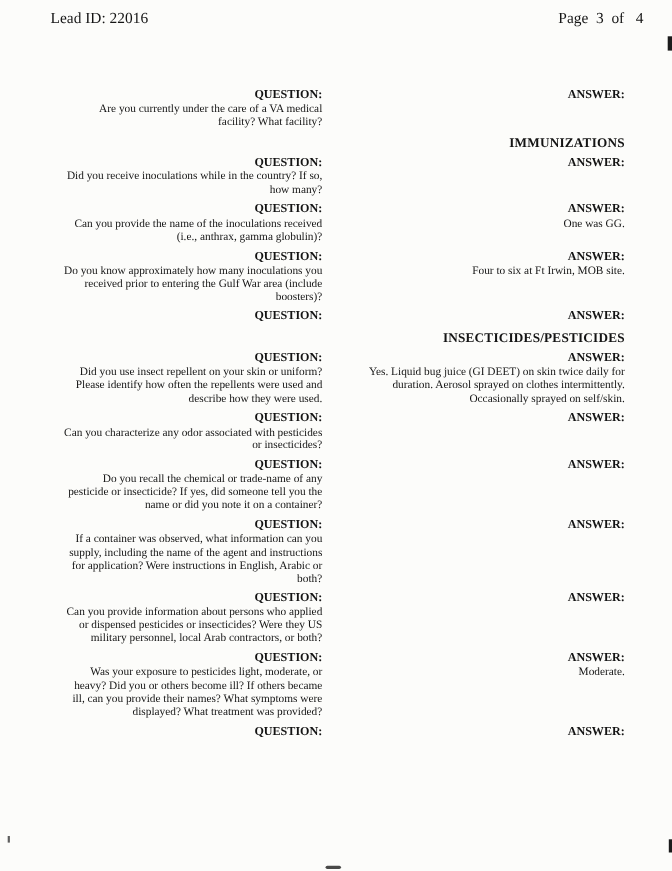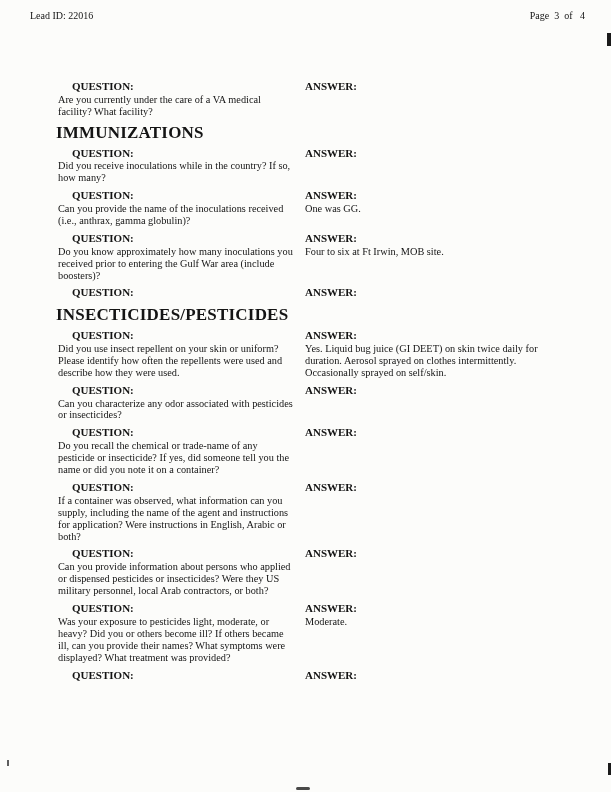--- a/index.html
+++ b/index.html
@@ -2,35 +2,35 @@
 <html><head>
 <meta charset="utf-8">
 <style>
   html,body{margin:0;padding:0;}
   body{
     width:611px;height:792px;position:relative;overflow:hidden;
     background:#fcfcfa;color:#141414;
     font-family:"Liberation Serif", serif;
   }
   .page-header{
-    position:absolute;top:10px;left:30px;right:26px;
+    position:absolute;top:10px;left:46px;right:26px;
     display:flex;justify-content:space-between;
-    font-size:10px;white-space:pre;
+    font-size:14px;white-space:pre;
   }
   .content{
-    position:absolute;top:80px;left:58px;width:510px;
+    position:absolute;top:80px;left:58px;width:510px;text-align:right;
   }
   .qa-row{display:flex;margin-bottom:5px;}
   .q-col{width:247px;padding-right:12px;box-sizing:border-box;flex:none;}
   .a-col{flex:1;}
   .q-label,.a-label{font-weight:bold;font-size:11px;line-height:1.25;}
   .q-label{padding-left:14px;}
   .q-text,.a-text{font-size:10.3px;line-height:1.16;}
   .section-header{
-    font-weight:bold;font-size:17px;margin:2px 0 4px -2px;
+    font-weight:bold;font-size:12px;margin:2px 0 4px -2px;
     letter-spacing:.2px;
   }
   .artifact{position:absolute;background:#1b1b1b;}
   .artifact.a1{right:0;top:33px;width:4px;height:13px;}
   .artifact.a2{right:0;top:763px;width:3px;height:12px;}
   .artifact.a3{left:7px;top:760px;width:2px;height:6px;opacity:.7;}
   .artifact.a4{left:296px;bottom:2px;width:14px;height:3px;opacity:.8;border-radius:2px;}
 </style>
 </head>
 <body>

